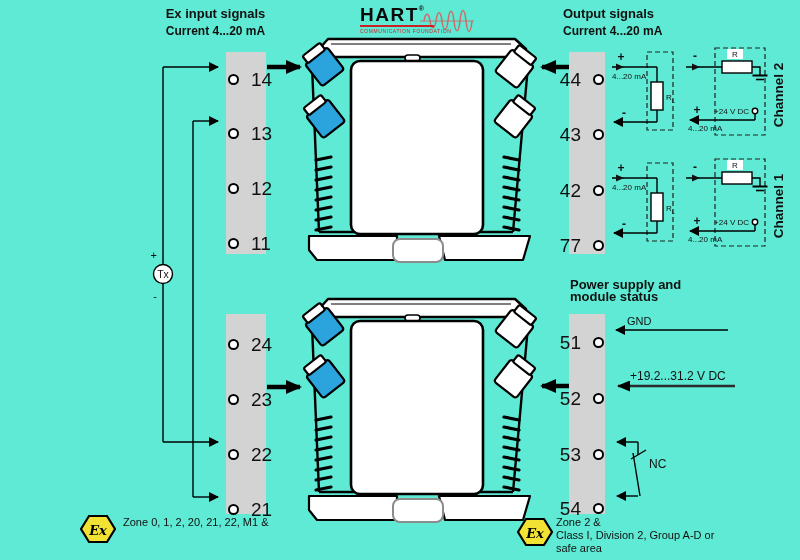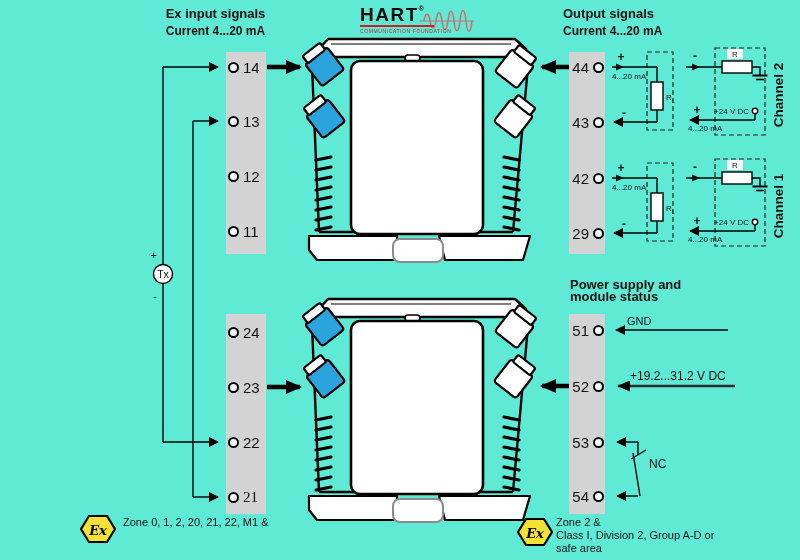--- a/index.html
+++ b/index.html
@@ -4,22 +4,22 @@
 <style>
   html,body{margin:0;padding:0;background:#fff;}
   #canvas{position:relative;width:800px;height:560px;background:#5eead4;overflow:hidden;
           font-family:"Liberation Sans",sans-serif;color:#111;}
   .abs{position:absolute;}
   .strip{position:absolute;background:#d3d3d3;z-index:0;}
   svg.overlay{position:absolute;left:0;top:0;z-index:1;}
   .txt{position:absolute;z-index:2;white-space:nowrap;font-weight:bold;}
   .title{font-size:13px;font-weight:bold;}
   .subtitle{font-size:12px;}
-  .term{position:absolute;z-index:2;display:flex;align-items:center;gap:4px;height:20px;
-        font-size:15px;line-height:1;}
+  .term{position:absolute;z-index:2;display:flex;align-items:center;gap:12px;height:20px;
+        font-size:19px;line-height:1;margin-top:12px;}
   .term.right{justify-content:flex-end;width:38px;}
   .tc{width:11px;height:11px;border:2px solid #000;border-radius:50%;background:#fff;
       box-sizing:border-box;flex:0 0 auto;}
   .hart{position:absolute;left:360px;top:5px;z-index:2;}
   .hart .word{font-size:19px;font-weight:800;letter-spacing:1.5px;color:#0a0a0a;line-height:1;}
   .hart .reg{font-size:7px;vertical-align:top;}
   .hart .rule{width:74px;height:2px;background:#cc2026;margin-top:1px;}
   .hart .tag{font-size:5px;letter-spacing:.6px;color:#cc2026;margin-top:1px;}
   .appr{position:absolute;z-index:2;font-size:11px;line-height:13px;}
 </style>
@@ -68,39 +68,39 @@
       <span>24</span>
     </div>
   <div class="term" style="left:228px;top:377px;">
       <span class="tc"></span>
       <span>23</span>
     </div>
   <div class="term" style="left:228px;top:432px;">
       <span class="tc"></span>
       <span>22</span>
     </div>
-  <div class="term" style="left:228px;top:487px;font-family:Liberation Serif, serif;">
+  <div class="term" style="left:228px;top:487px;">
       <span class="tc"></span>
       <span>21</span>
     </div>
 
   <div class="term right" style="left:566px;top:57px;">
       <span>44</span>
       <span class="tc"></span>
     </div>
   <div class="term right" style="left:566px;top:112px;">
       <span>43</span>
       <span class="tc"></span>
     </div>
   <div class="term right" style="left:566px;top:168px;">
       <span>42</span>
       <span class="tc"></span>
     </div>
   <div class="term right" style="left:566px;top:223px;">
-      <span>29</span>
+      <span>77</span>
       <span class="tc"></span>
     </div>
 
   <div class="term right" style="left:566px;top:320px;">
       <span>51</span>
       <span class="tc"></span>
     </div>
   <div class="term right" style="left:566px;top:376px;text-align:right;">
       <span>52</span>
       <span class="tc"></span>

